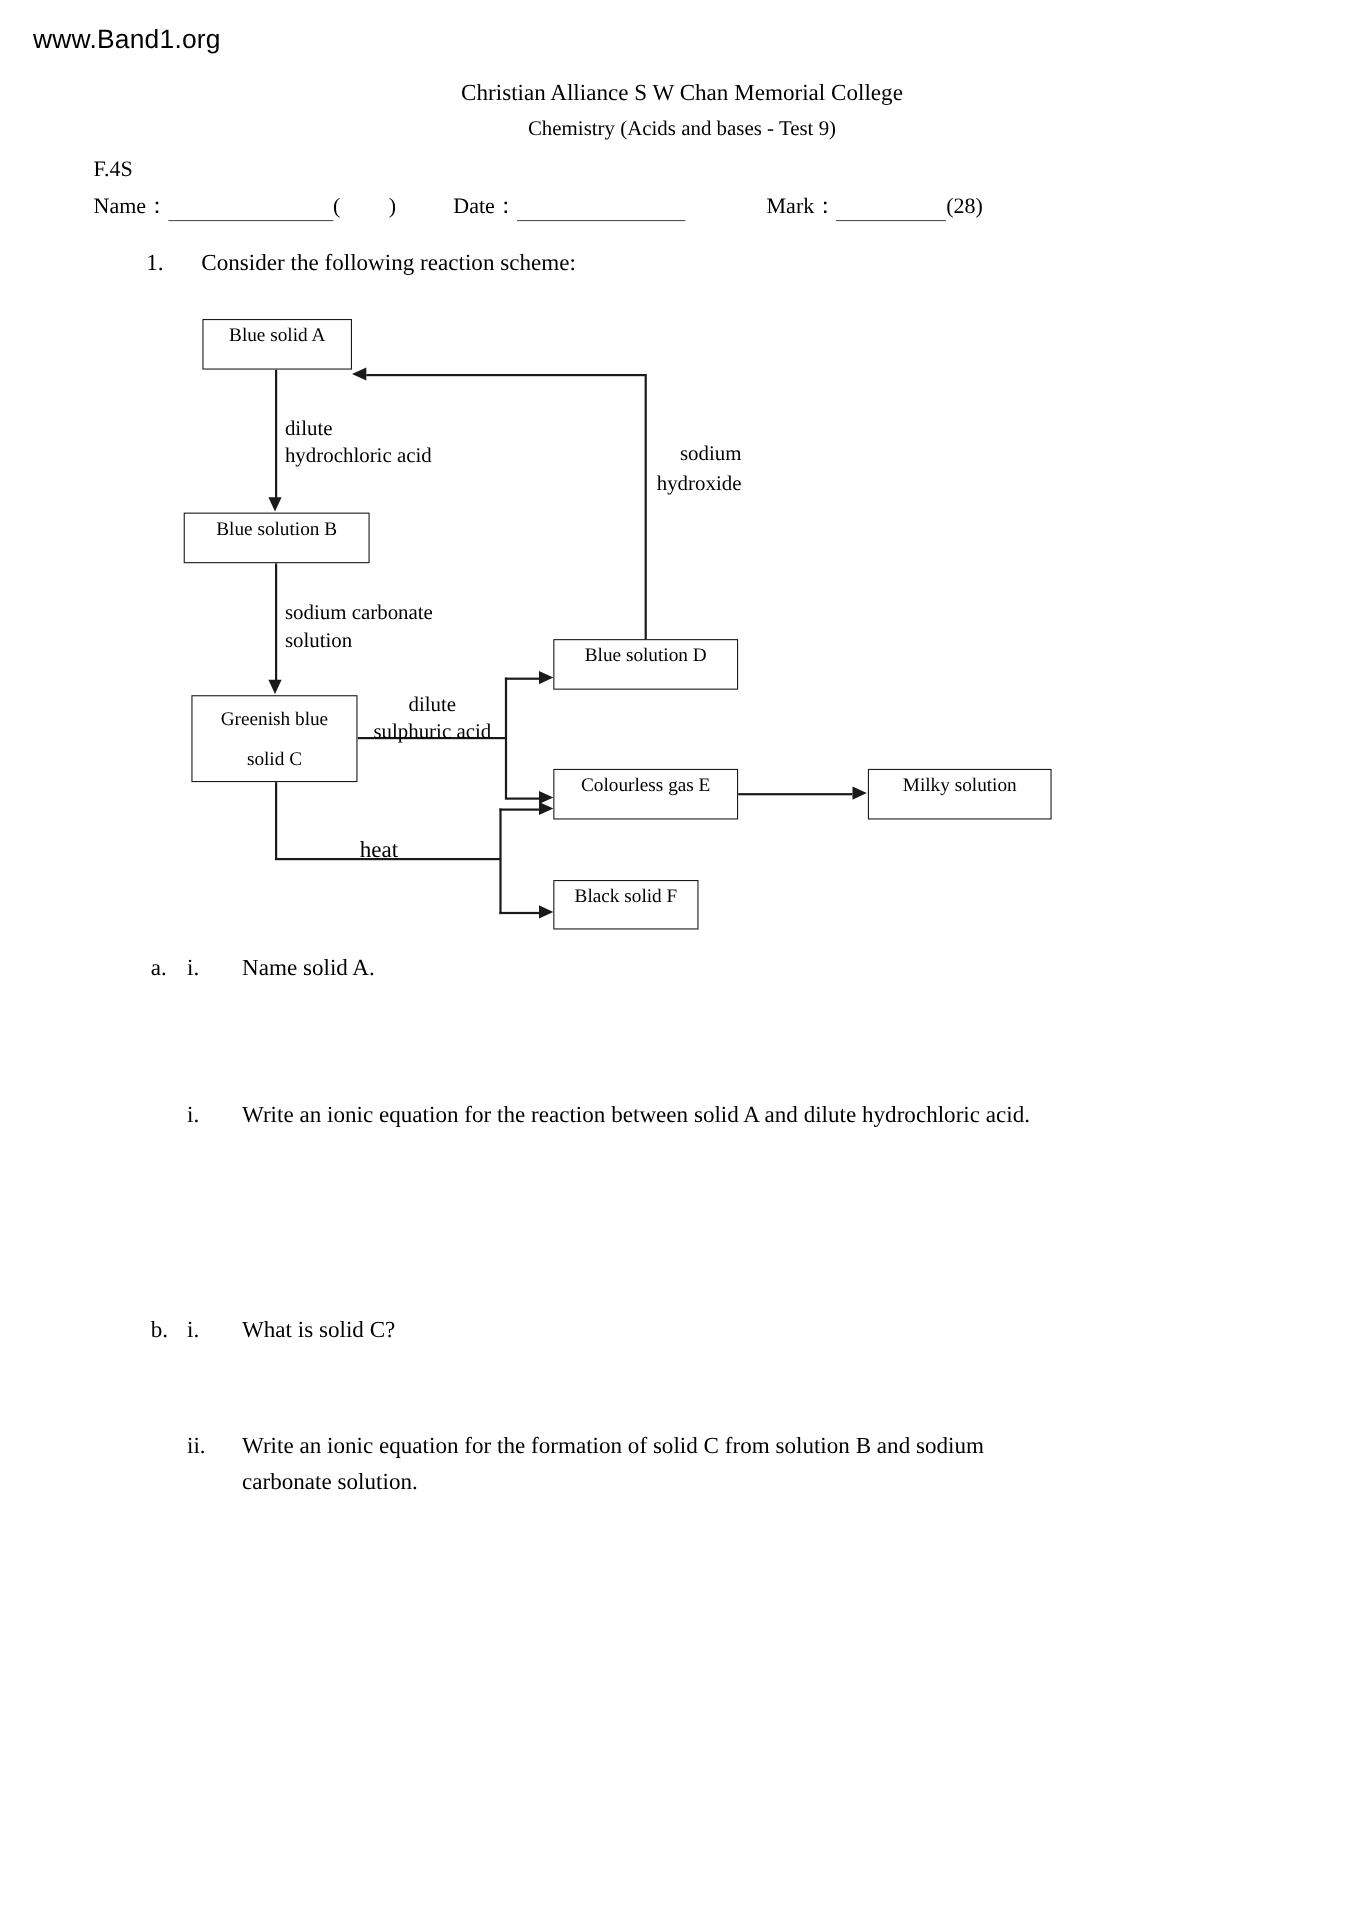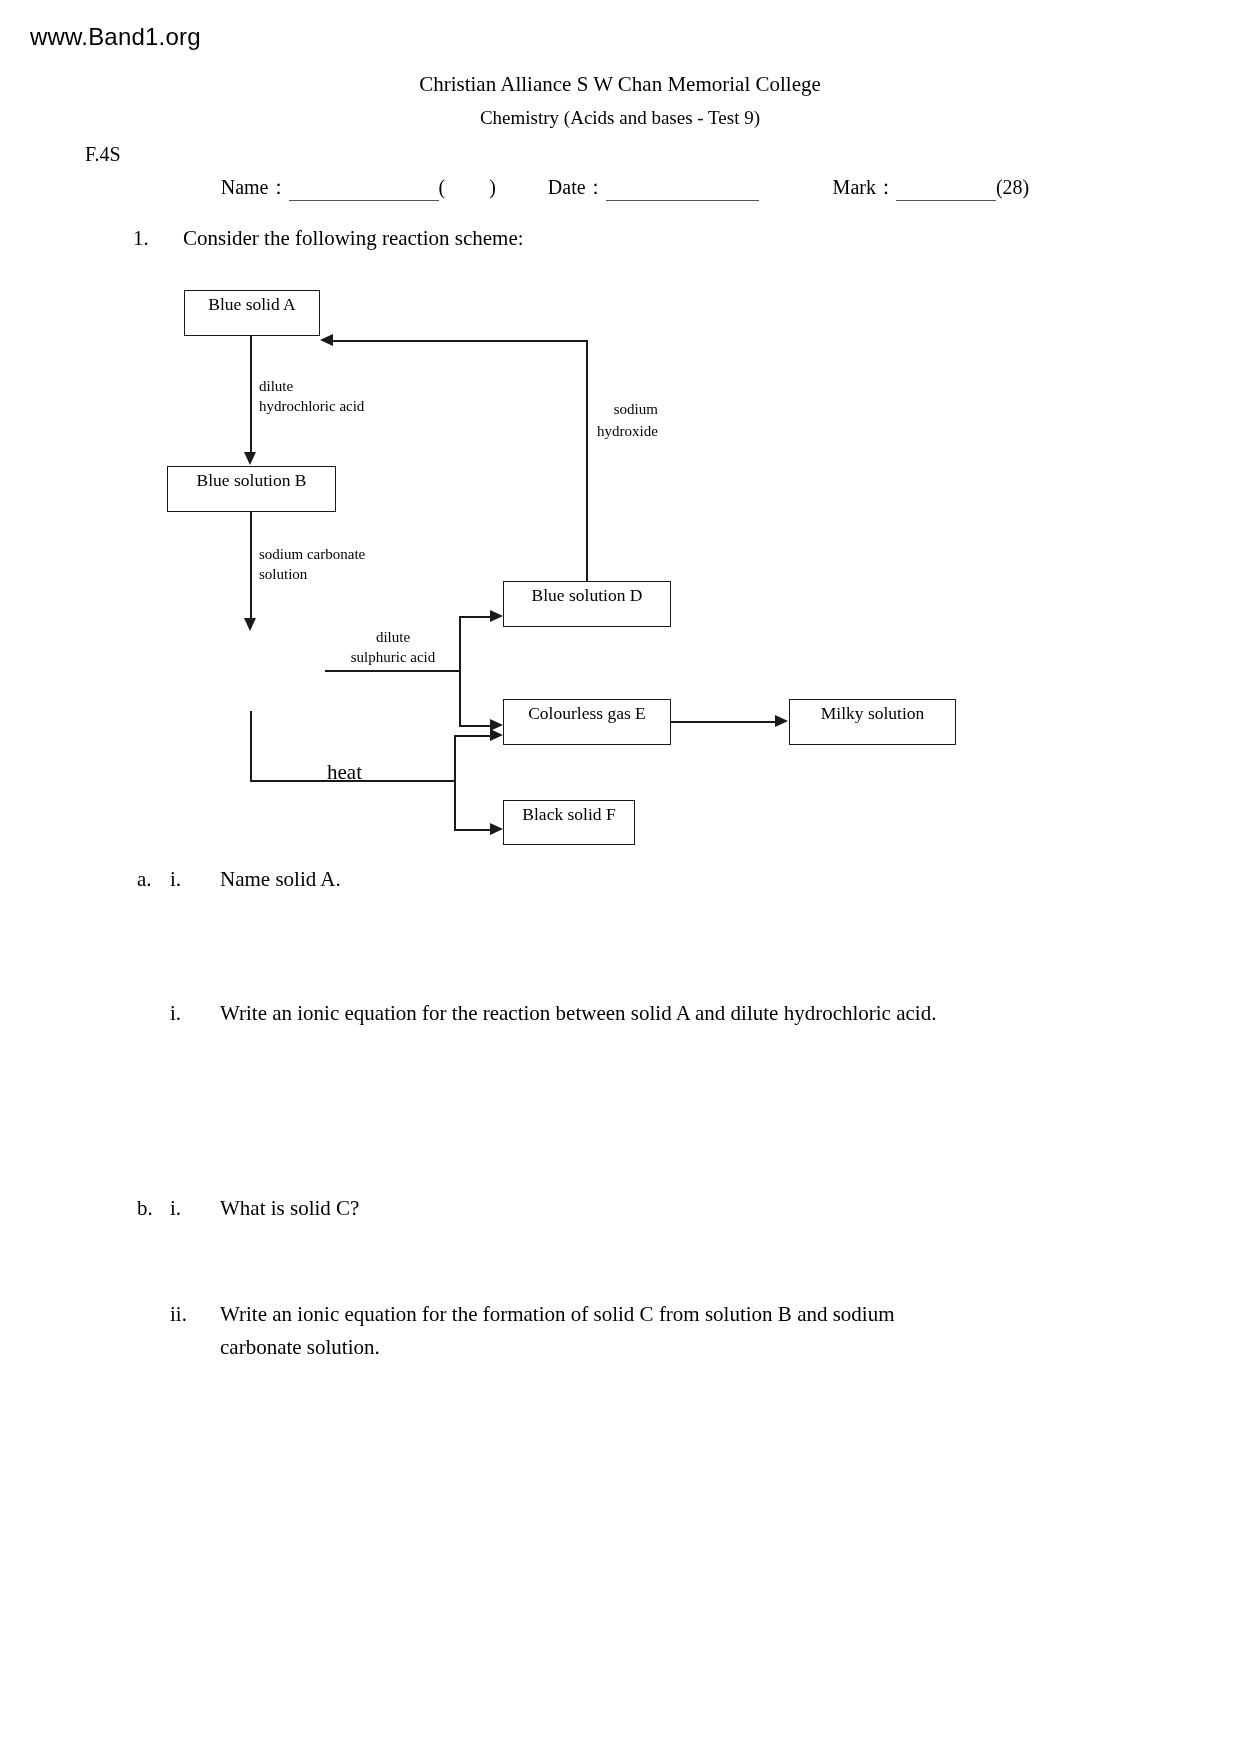--- a/index.html
+++ b/index.html
@@ -27,21 +27,21 @@
   }
   .subject-line {
     position:absolute; left:0; top:107px; width:1240px;
     text-align:center; font-size:19px;
   }
   .form-class {
     position:absolute; left:85px; top:143px; font-size:20px;
   }
   .name-row {
     position:absolute; left:85px; top:174px; width:1080px;
-    font-size:20px; white-space:nowrap;text-align:center;
+    font-size:20px; white-space:nowrap;
   }
   .blank {
     display:inline-block; border-bottom:1.3px solid #555;
     vertical-align:bottom; height:1.05em;
   }
   .bl-name { width:150px; }
   .bl-date { width:153px; }
   .bl-mark { width:100px; }
   .sp-paren { display:inline-block; width:44px; }
   .sp-a { display:inline-block; width:52px; }
@@ -72,21 +72,21 @@
   }
   .arr-right {
     border-top:6.5px solid transparent; border-bottom:6.5px solid transparent;
     border-left:13px solid #1a1a1a;
   }
   .arr-left {
     border-top:6.5px solid transparent; border-bottom:6.5px solid transparent;
     border-right:13px solid #1a1a1a;
   }
   .edge-label {
-    position:absolute; font-size:15px; line-height:1.32;
+    position:absolute; font-size:19px; line-height:1.32;
     z-index:5; background:transparent; white-space:nowrap;
   }
   .edge-label.ctr { text-align:center; }
 
   
   .subq { position:absolute; font-size:21px; line-height:1.55; }
   .subq .lab-a { position:absolute; left:0; }
   .subq .lab-r { position:absolute; left:33px; }
   .subq .txt   { position:absolute; left:83px; width:800px; }
 </style>
@@ -112,20 +112,24 @@
   <div class="diagram">
 
     <div class="box" style="left:184px; top:290px; width:136px; height:46px;">
       <span>Blue solid A</span>
     </div>
 
     <div class="box" style="left:167px; top:466px; width:169px; height:46px;">
       <span>Blue solution B</span>
     </div>
 
+    <div class="box" style="left:174px; top:632px; width:151px; height:79px; flex-direction:column; justify-content:center;">
+      <span>Greenish blue</span>
+      <span style="margin-top:9px;">solid C</span>
+    </div>
 
     <div class="box" style="left:503px; top:581px; width:168px; height:46px;">
       <span>Blue solution D</span>
     </div>
 
     <div class="box" style="left:503px; top:699px; width:168px; height:46px;">
       <span>Colourless gas E</span>
     </div>
 
     <div class="box" style="left:789px; top:699px; width:167px; height:46px;">

